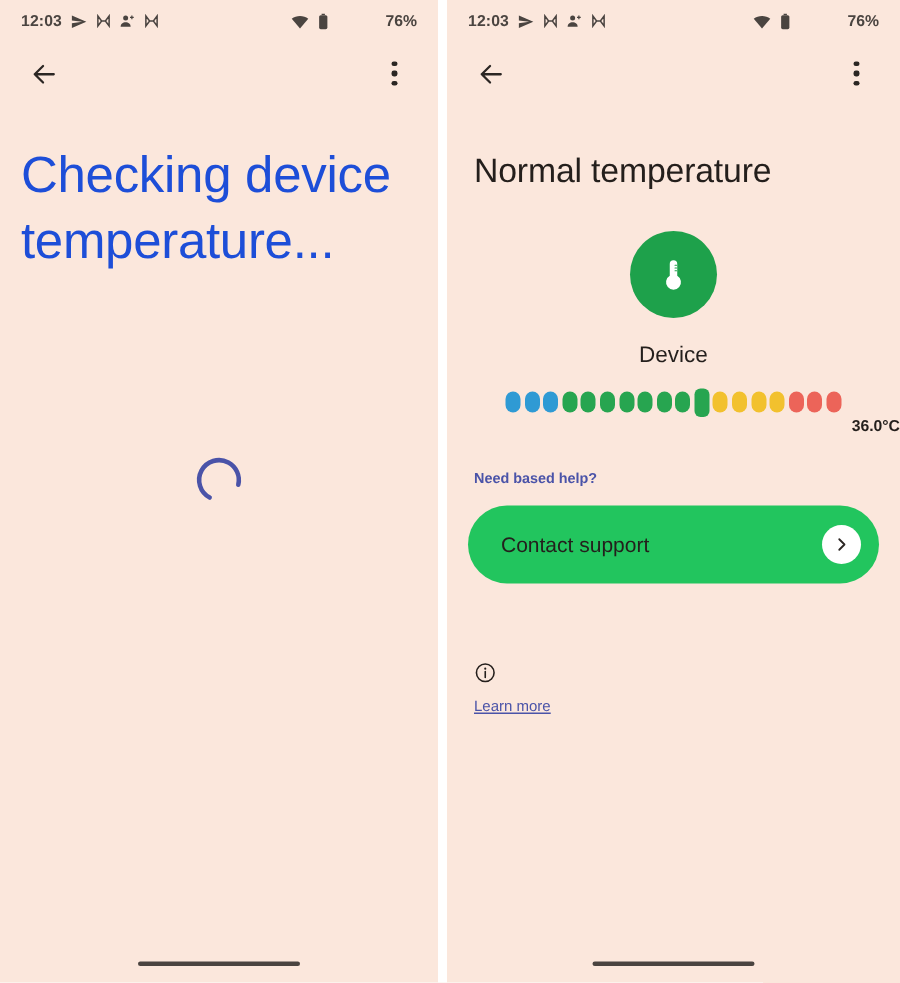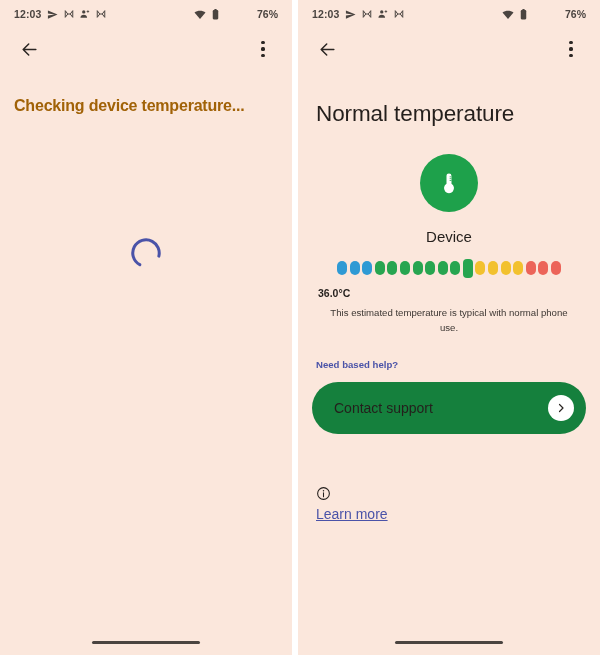--- a/index.html
+++ b/index.html
@@ -48,22 +48,22 @@
   .icon-btn {
     width: 26px; height: 26px;
     display: flex; align-items: center; justify-content: center;
     color: #2b2623;
   }
   .dots { display: flex; flex-direction: column; gap: 3px; align-items: center; }
   .dots i { width: 3.2px; height: 3.2px; background: #2b2623; border-radius: 50%; display: block; }
 
   
   .headline-left {
-    font-size: 16px; line-height: 1.28;
-    color: #a16207; font-weight: 700;
+    font-size: 34px; line-height: 1.28;
+    color: #1d4ed8; font-weight: 400;
     padding: 26px 18px 0 14px;
     letter-spacing: -0.2px;
   }
   .headline-right {
     font-size: 22.5px; line-height: 1.25;
     color: #241f1c; font-weight: 400;
     padding: 30px 18px 0 18px;
     letter-spacing: -0.1px;
   }
 
@@ -89,37 +89,37 @@
     margin-top: 16px; font-weight: 400;
   }
   .scale {
     display: flex; justify-content: center; align-items: center;
     gap: 2.6px; margin-top: 13px; height: 20px;
   }
   .pip { width: 10px; height: 14px; border-radius: 5px; display: block; }
   .pip.marker { height: 19px; border-radius: 4px; }
 
   .temp-val {
-    text-align: left; font-size: 10.5px; font-weight: 700;
-    color: #241f1c; margin-top: 9px; padding-left: 20px;
+    text-align: right; font-size: 10.5px; font-weight: 700;
+    color: #241f1c;  padding-left: 20px;
   }
   .temp-desc {
     text-align: center; font-size: 9.6px; line-height: 1.5;
     color: #3d3733; margin: 7px 26px 0 26px;
   }
 
   .help-link {
     margin: 24px 0 0 18px;
     font-size: 9.6px; color: #4a53a8; font-weight: 700;
   }
 
   .card {
     margin: 12px 14px 0 14px;
     height: 52px;
-    background: #15803d;
+    background: #22c55e;
     border-radius: 26px;
     display: flex; align-items: center;
     justify-content: space-between;
     padding: 0 12px 0 22px;
   }
   .card-label { font-size: 14px; color: #241f1c; }
   .chev {
     width: 26px; height: 26px; border-radius: 50%;
     background: #ffffff;
     display: flex; align-items: center; justify-content: center;
@@ -127,21 +127,21 @@
   }
 
   .info-block { margin: 52px 18px 0 18px; }
   .info-icon { color: #241f1c; display: block; }
   .info-text {
     font-size: 9.3px; line-height: 1.7; color: #3d3733;
     margin-top: 12px;
   }
   .learn-more {
     display: inline-block; 
-    font-size: 14px; color: #4a53a8;
+    font-size: 10px; color: #4a53a8;
     text-decoration: underline;
   }
 
   
   .navbar {
     position: absolute; left: 0; right: 0; bottom: 11px;
     display: flex; justify-content: center;
   }
   .navbar i {
     display: block; width: 108px; height: 3.4px;
@@ -314,21 +314,20 @@
         <span class="pip" style="background: rgb(242, 193, 46);"></span>
         <span class="pip" style="background: rgb(242, 193, 46);"></span>
         <span class="pip" style="background: rgb(242, 193, 46);"></span>
         <span class="pip" style="background: rgb(242, 193, 46);"></span>
         <span class="pip" style="background: rgb(236, 100, 89);"></span>
         <span class="pip" style="background: rgb(236, 100, 89);"></span>
         <span class="pip" style="background: rgb(236, 100, 89);"></span>
       </div>
 
     <div class="temp-val">36.0°C</div>
-    <div class="temp-desc">This estimated temperature is typical with normal phone use.</div>
 
     <div class="help-link">Need based help?</div>
 
     <div class="card">
       <span class="card-label">Contact support</span>
       <span class="chev">
         <svg width="12" height="12" viewBox="0 0 24 24">
             <path d="M9 5l7 7-7 7" stroke="currentColor" stroke-width="2.4" fill="none" stroke-linecap="round" stroke-linejoin="round"></path>
           </svg>
       </span>

